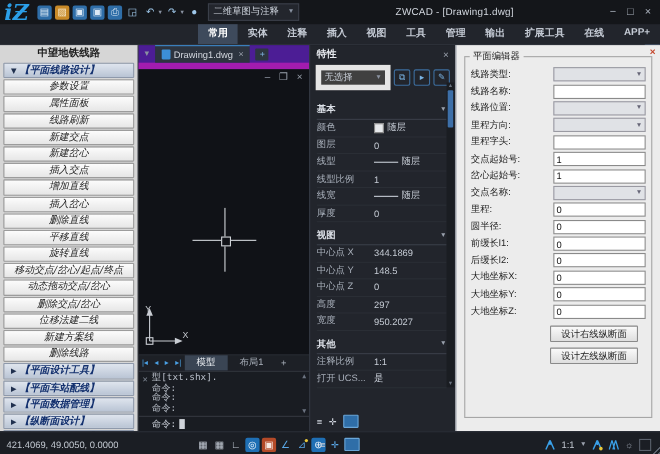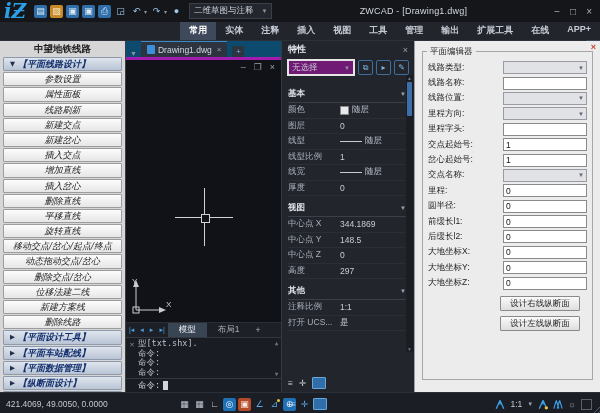--- a/index.html
+++ b/index.html
@@ -35,21 +35,21 @@
   .sb-title{height:15px;line-height:15px;text-align:center;font-size:9.5px;color:#1c1c1c;font-weight:bold;}
   .sb-list{flex:1;padding:1px 3px;display:flex;flex-direction:column;gap:1px;}
   .sb-btn{height:12.2px;line-height:12.2px;text-align:center;font-size:9px;font-style:italic;color:#222;
           background:linear-gradient(#fcfcfc,#e6e6e6);border:1px solid #9c9c9c;border-radius:1px;overflow:hidden;white-space:nowrap;}
   .sb-sec{height:12.2px;line-height:12.2px;font-size:9px;font-style:italic;font-weight:bold;color:#13306e;
           background:linear-gradient(#dfe5ee,#b9c4d4);border:1px solid #8e99ab;border-radius:1px;
           display:flex;align-items:center;white-space:nowrap;}
   .sb-sec .arrow{font-size:6.5px;margin:0 3px 0 6px;color:#20304e;font-style:normal;}
   
   .center{flex:1;display:flex;flex-direction:column;background:#14161b;min-width:0;}
-  .doctabs{height:16px;background:#0c4a6e;display:flex;align-items:flex-end;border-bottom:3px solid #a21caf;}
+  .doctabs{height:16px;background:#4c1d95;display:flex;align-items:center;border-bottom:6px solid #a21caf;}
   .dt-caret{color:#8a92a0;font-size:7px;padding:0 4px;}
   .doctab{height:15px;display:flex;align-items:center;gap:3px;background:#2d343f;padding:0 6px;
           color:#d4d8e0;font-size:8.5px;border-top:1px solid #3c88c8;}
   .dwgicon{width:8px;height:9px;background:#3c8fd8;border-radius:1px;}
   .dt-close{color:#9aa1ad;font-size:8px;margin-left:2px;}
   .newdoc{width:12px;height:11px;background:#2d3640;margin-left:5px;border-radius:1px;
           display:flex;align-items:center;justify-content:center;color:#7fb4e0;font-size:8px;}
   .canvas{position:relative;flex:1;background:#101217;overflow:hidden;}
   .childctl{position:absolute;top:2px;right:6px;display:flex;gap:8px;color:#99a0ab;font-size:9px;}
   .crosshair{position:absolute;left:50%;top:60%;}
@@ -74,21 +74,21 @@
           color:#6b7380;font-size:6px;padding:1px 0;}
   .cmd-prompt{height:13px;border-top:1px solid #33373f;display:flex;align-items:center;padding-left:12px;
               font-size:8.5px;color:#ccd1da;}
   .cursor{display:inline-block;width:5px;height:9px;background:#d0d4da;margin-left:3px;}
   
   .props{width:132px;background:#22252c;border-left:1px solid #343943;display:flex;flex-direction:column;
          font-size:8.5px;color:#b9bfc9;position:relative;}
   .pp-head{height:17px;display:flex;align-items:center;padding:0 6px;color:#e8ebf0;font-weight:bold;font-size:9px;}
   .pp-head .x{margin-left:auto;color:#9aa1ad;font-weight:normal;}
   .pp-sel{display:flex;align-items:center;gap:3px;padding:1px 5px 4px;}
-  .pp-combo{flex:1;height:13px;background:#701a75;border:2px solid #e5e5e5;display:flex;align-items:center;
+  .pp-combo{flex:1;height:13px;background:#404040;border:5px solid #e5e5e5;display:flex;align-items:center;
             padding:0 3px;color:#c6ccd5;}
   .pp-combo .v{font-size:6px;margin-left:auto;color:#8a92a0;}
   .pp-ic{width:13px;height:13px;border:1px solid #3d6e9e;border-radius:2px;display:flex;align-items:center;
          justify-content:center;color:#7ab4e4;font-size:8px;}
   .pp-body{flex:1;padding:2px 8px 0 6px;overflow:hidden;}
   .pp-sec{margin-top:4px;border-bottom:1px solid #3a3f49;display:flex;align-items:center;
           color:#dde1e8;font-weight:bold;padding:2px 0;}
   .pp-sec .v{margin-left:auto;font-size:6px;color:#9aa1ad;}
   .pp-row{display:flex;align-items:center;height:14.5px;border-bottom:1px solid #2a2e35;}
   .pp-lab{width:52px;color:#a9b0bb;overflow:hidden;white-space:nowrap;}
@@ -385,20 +385,26 @@
             <span class="pp-val">
               <span>0</span>
             </span>
           </div>
           <div class="pp-row">
             <span class="pp-lab">高度</span>
             <span class="pp-val">
               <span>297</span>
             </span>
           </div>
+          <div class="pp-row">
+            <span class="pp-lab">宽度</span>
+            <span class="pp-val">
+              <span>950.2027</span>
+            </span>
+          </div>
           <div class="pp-sec">
             <span>其他</span>
             <span class="v">▼</span>
           </div>
           <div class="pp-row">
             <span class="pp-lab">注释比例</span>
             <span class="pp-val">
               <span>1:1</span>
             </span>
           </div>

